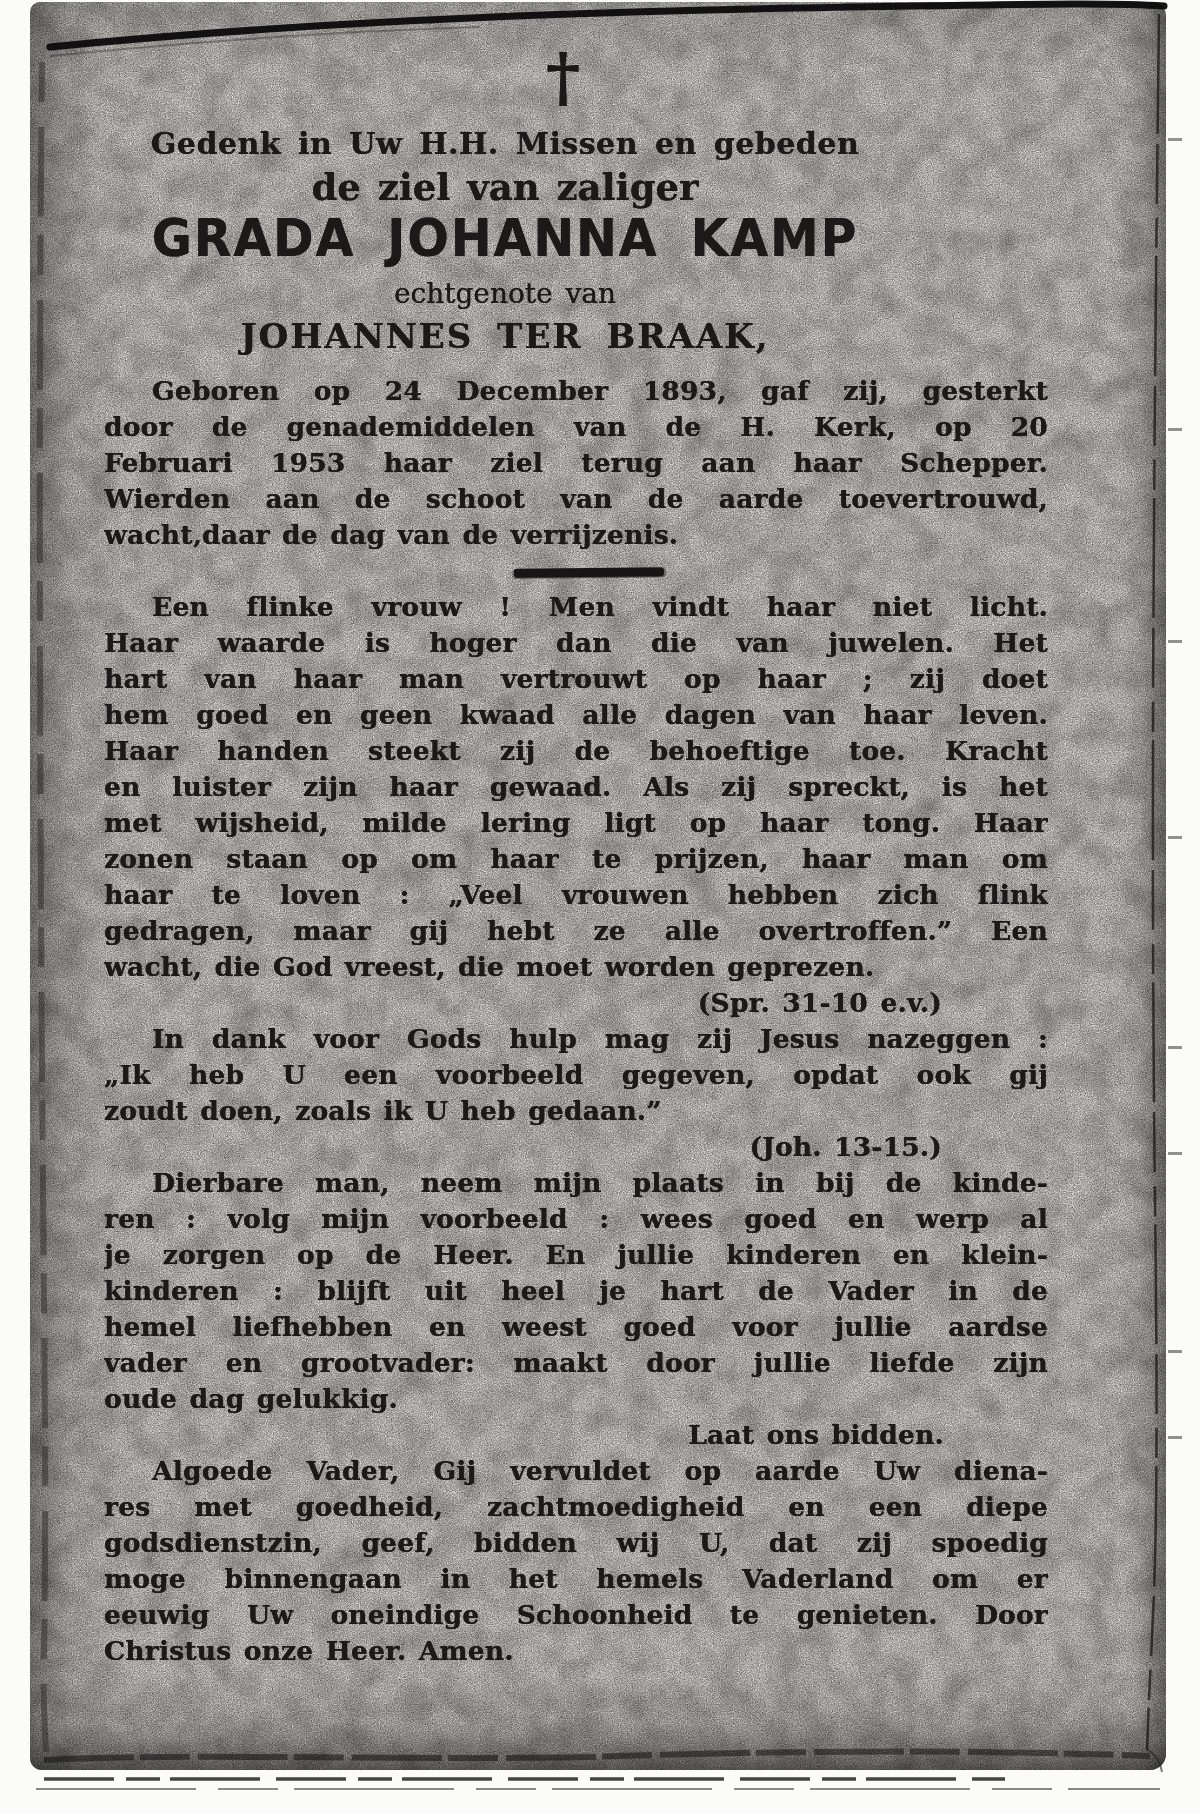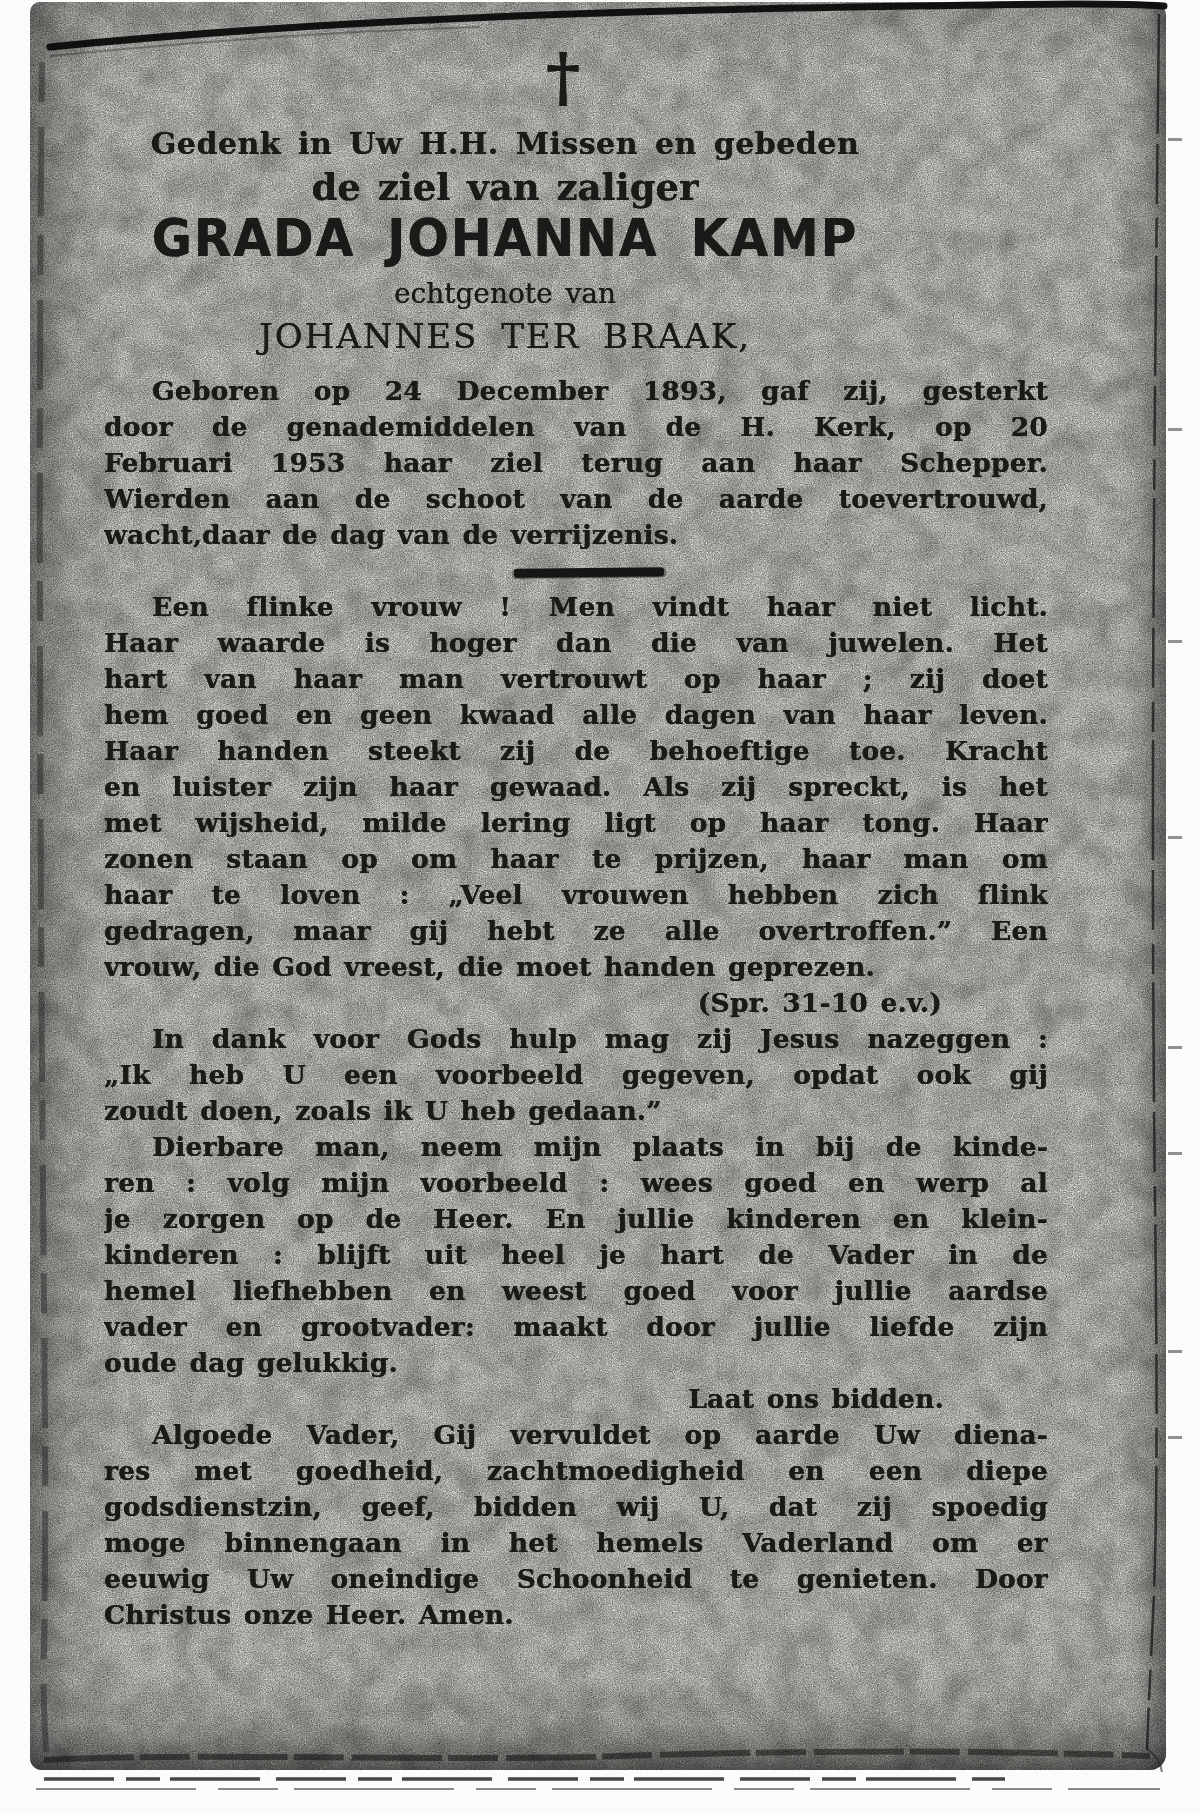--- a/index.html
+++ b/index.html
@@ -30,21 +30,21 @@
   .ink{color:#1b1a18;text-shadow:0 0 .6px rgba(25,22,20,.85),.4px .4px .8px rgba(50,45,40,.45);}
   .hdr-block{position:absolute;left:80px;width:850px;top:0;z-index:6;text-align:center;}
   .cross{position:absolute;left:0;right:0;top:44px;text-align:center;font-size:66px;font-weight:700;
     transform:translateX(58px);line-height:1;}
   .hdr1{position:absolute;left:0;right:0;top:126px;font-size:30px;font-weight:700;word-spacing:6px;letter-spacing:.5px;}
   .hdr2{position:absolute;left:0;right:0;top:165px;font-size:37px;font-weight:700;word-spacing:4px;}
   .name{position:absolute;left:0;right:0;top:210px;font-size:52px;font-weight:700;
     font-family:"DejaVu Sans","Liberation Sans",sans-serif;letter-spacing:2px;word-spacing:14px;
     transform:scaleX(.94);line-height:1.1;}
   .rel{position:absolute;left:0;right:0;top:277px;font-size:28px;font-weight:400;word-spacing:4px;}
-  .spouse{position:absolute;left:0;right:0;top:316px;font-size:34px;font-weight:400;letter-spacing:2px;word-spacing:10px;text-align:center;}
+  .spouse{position:absolute;left:0;right:0;top:316px;font-size:34px;font-weight:700;letter-spacing:2px;word-spacing:10px;text-align:center;}
   .textcol{position:absolute;left:104px;top:365px;width:944px;z-index:6;
     font-size:26.5px;font-weight:700;letter-spacing:.2px;word-spacing:3px;margin-top:8px;}
   .tline{height:36px;line-height:36px;overflow:hidden;text-align:left;}
   .tline.j{text-align:justify;}
   .tline.j::after{content:"";display:inline-block;width:100%;}
   .tline.ind{text-indent:48px;}
   .cite{height:36px;line-height:36px;text-align:right;padding-right:106px;overflow:hidden;}
   .centerline{height:36px;line-height:36px;text-align:right;padding-right:104px;overflow:hidden;}
   .divider-slot{height:36px;position:relative;}
   .divbar{position:absolute;top:15px;left:50%;width:150px;height:9px;background:#171614;
@@ -122,28 +122,29 @@
         <div class="tline j ind">Een flinke vrouw ! Men vindt haar niet licht.</div>
         <div class="tline j">Haar waarde is hoger dan die van juwelen. Het</div>
         <div class="tline j">hart van haar man vertrouwt op haar ; zij doet</div>
         <div class="tline j">hem goed en geen kwaad alle dagen van haar leven.</div>
         <div class="tline j">Haar handen steekt zij de behoeftige toe. Kracht</div>
         <div class="tline j">en luister zijn haar gewaad. Als zij spreckt, is het</div>
         <div class="tline j">met wijsheid, milde lering ligt op haar tong. Haar</div>
         <div class="tline j">zonen staan op om haar te prijzen, haar man om</div>
         <div class="tline j">haar te loven : „Veel vrouwen hebben zich flink</div>
         <div class="tline j">gedragen, maar gij hebt ze alle overtroffen.” Een</div>
-        <div class="tline">vrouw, die God vreest, die moet handen geprezen.</div>
+        <div class="tline">wacht, die God vreest, die moet worden geprezen.</div>
       </div>
     <div class="cite">(Spr. 31-10 e.v.)</div>
     <div>
         <div class="tline j ind">In dank voor Gods hulp mag zij Jesus nazeggen :</div>
         <div class="tline j">„Ik heb U een voorbeeld gegeven, opdat ook gij</div>
         <div class="tline">zoudt doen, zoals ik U heb gedaan.”</div>
       </div>
+    <div class="cite">(Joh. 13-15.)</div>
     <div>
         <div class="tline j ind">Dierbare man, neem mijn plaats in bij de kinde-</div>
         <div class="tline j">ren : volg mijn voorbeeld : wees goed en werp al</div>
         <div class="tline j">je zorgen op de Heer. En jullie kinderen en klein-</div>
         <div class="tline j">kinderen : blijft uit heel je hart de Vader in de</div>
         <div class="tline j">hemel liefhebben en weest goed voor jullie aardse</div>
         <div class="tline j">vader en grootvader: maakt door jullie liefde zijn</div>
         <div class="tline">oude dag gelukkig.</div>
       </div>
     <div class="centerline">Laat ons bidden.</div>

